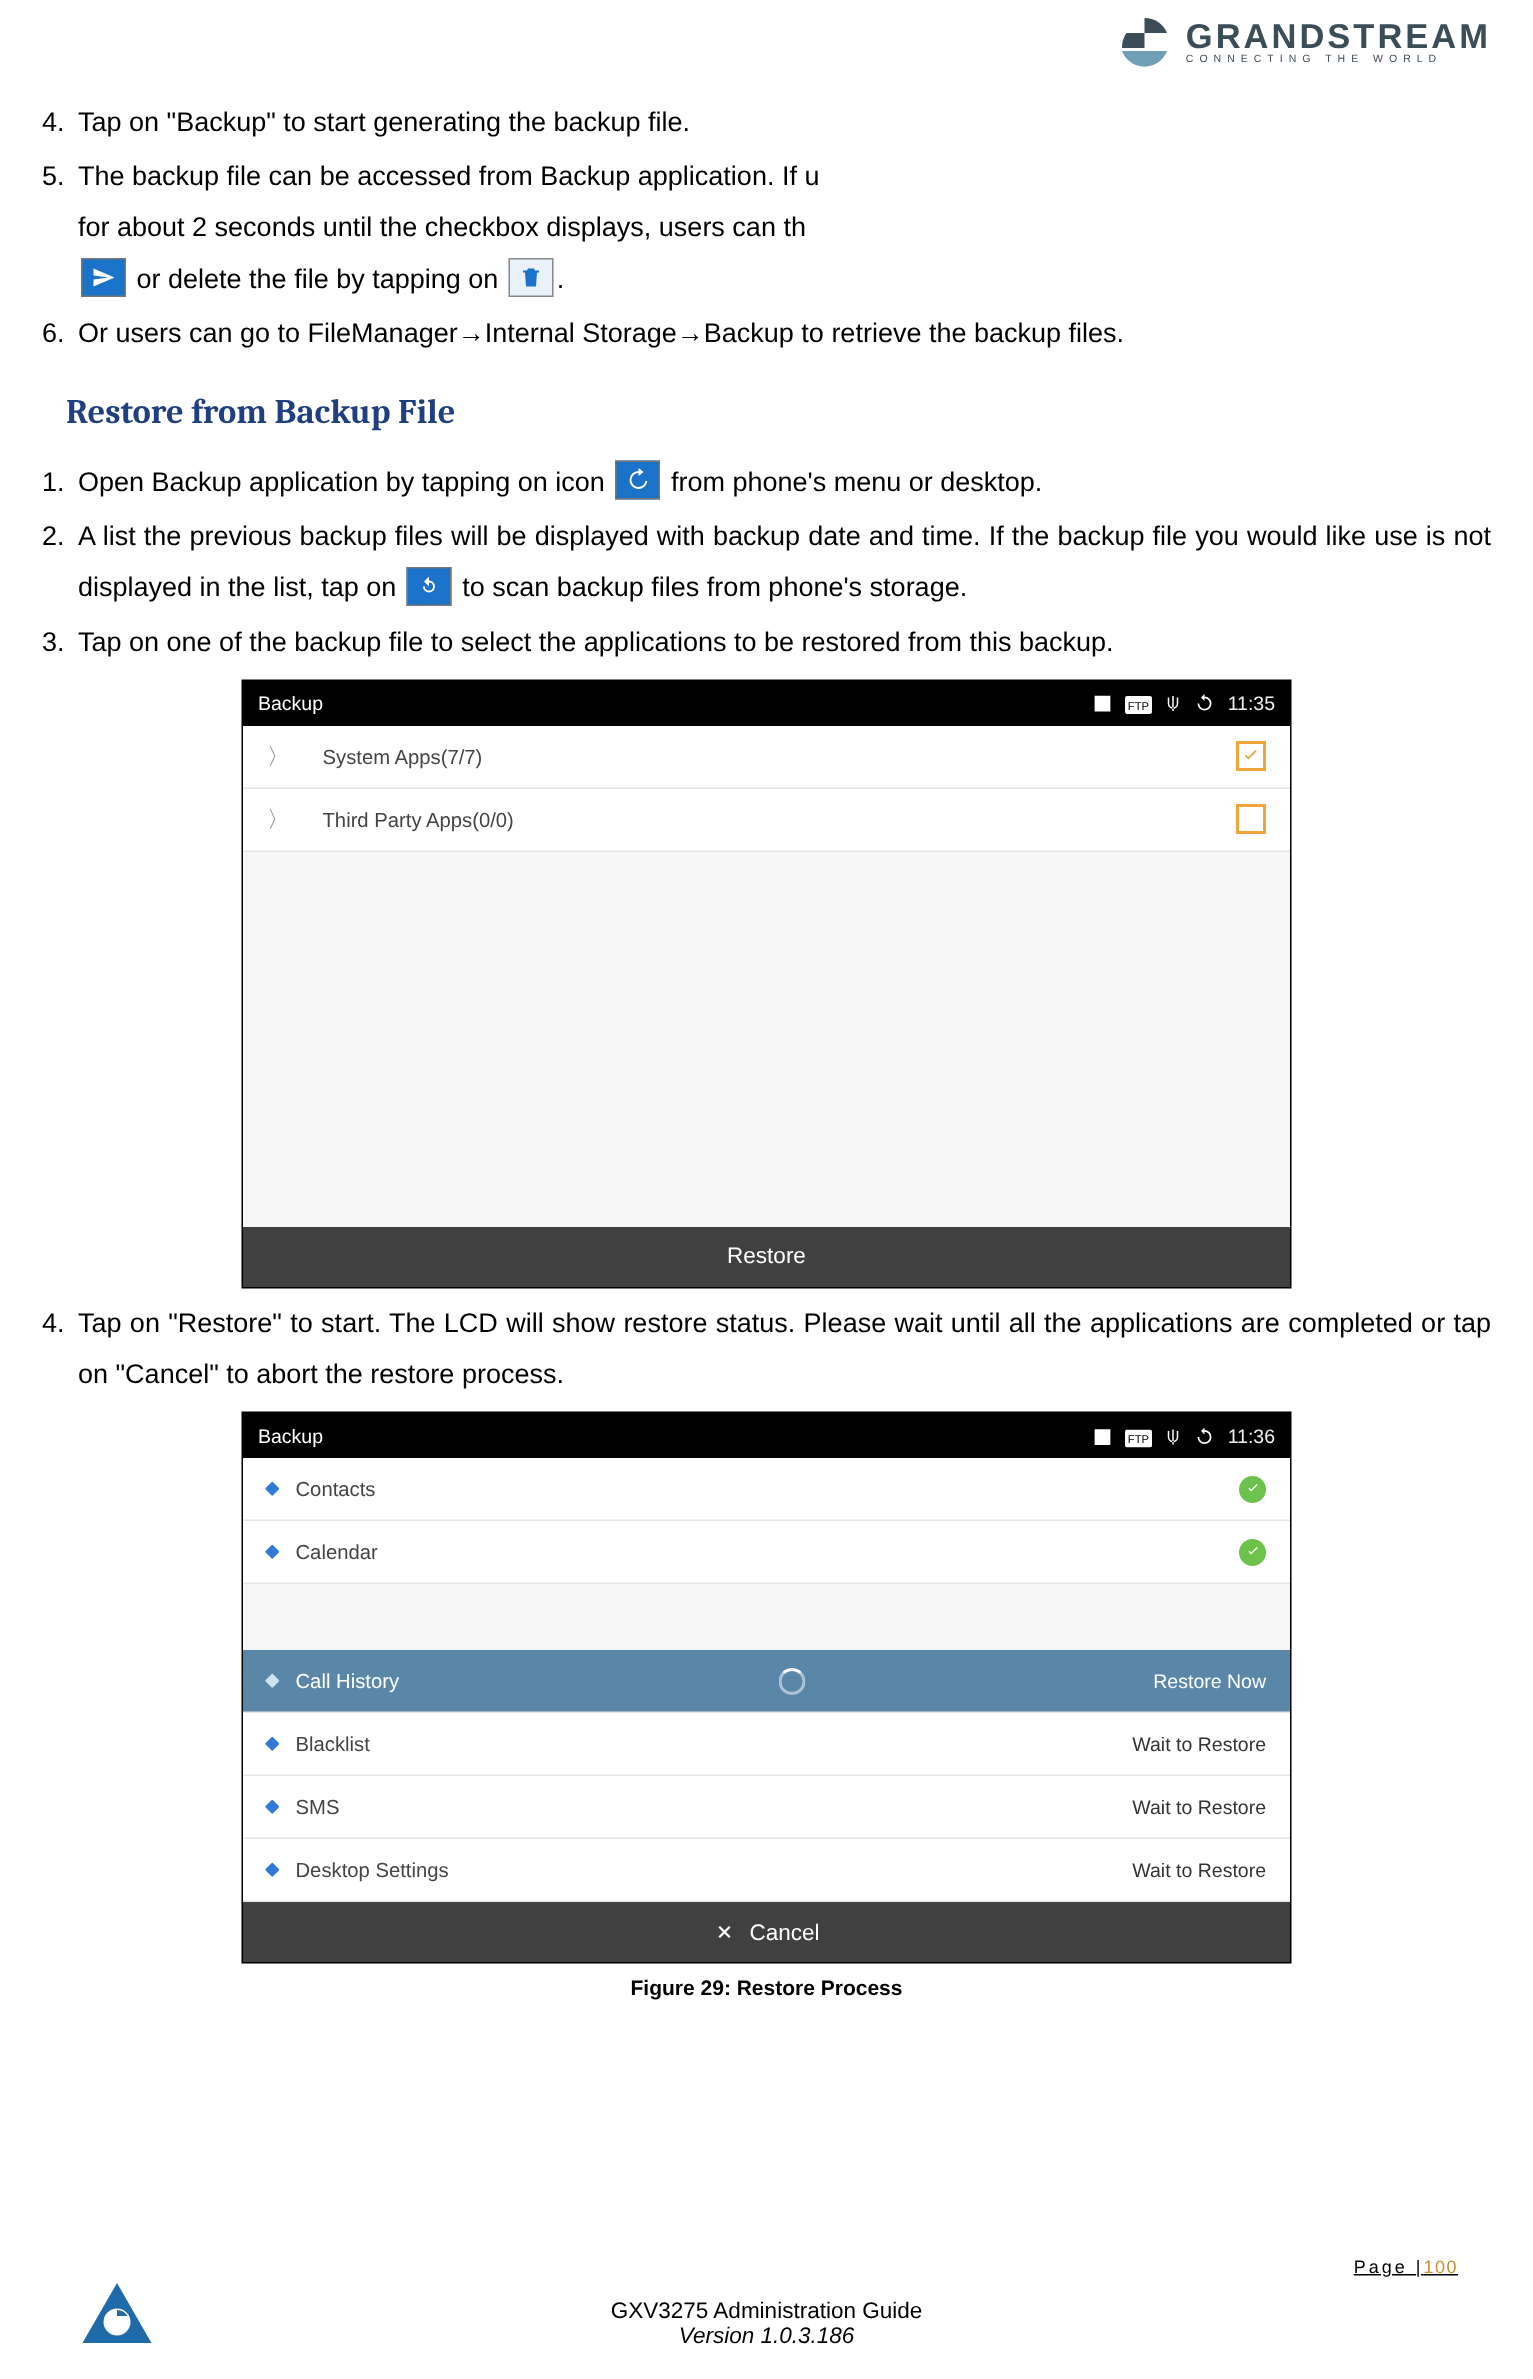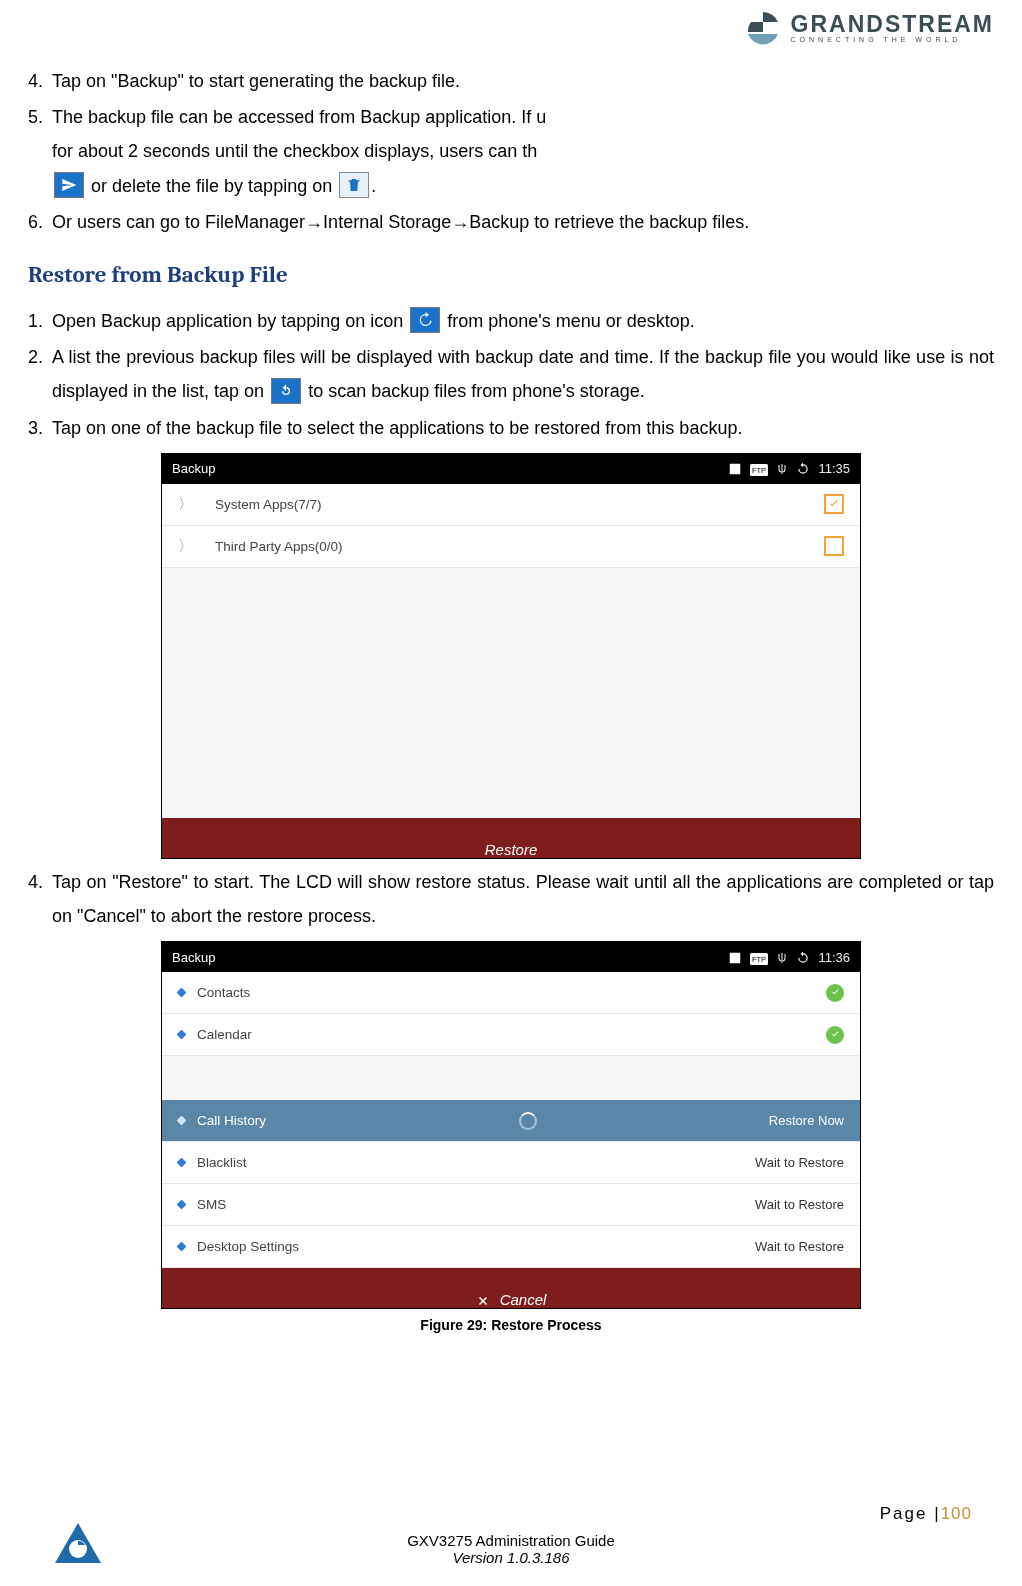--- a/index.html
+++ b/index.html
@@ -24,21 +24,21 @@
   .logo-small { font-size: 7px; letter-spacing: 4px; color: #3b4d56; }
   ol.main { list-style: none; counter-reset: item 3; padding-left: 24px; }
   ol.main > li { counter-increment: item; position: relative; font-size: 18px; line-height: 1.9; margin-bottom: 2px; text-align: justify; }
   ol.main > li::before { content: counter(item) "."; position: absolute; left: -24px; top: 0; }
   ol.second { list-style: none; counter-reset: it 0; padding-left: 24px; margin-top: 6px; }
   ol.second > li { counter-increment: it; position: relative; font-size: 18px; line-height: 1.9; margin-bottom: 2px; text-align: justify; }
   ol.second > li::before { content: counter(it) "."; position: absolute; left: -24px; top: 0; }
   ol.third { list-style: none; counter-reset: th 3; padding-left: 24px; }
   ol.third > li { counter-increment: th; position: relative; font-size: 18px; line-height: 1.9; margin-bottom: 2px; text-align: justify; }
   ol.third > li::before { content: counter(th) "."; position: absolute; left: -24px; top: 0; }
-  h3.section-title { font-family: Cambria, Georgia, serif; font-weight: 700; color: #1f3f7f; font-size: 23px; margin: 22px 0 16px 0; }
+  h3.section-title { font-family: Cambria, Georgia, serif; font-weight: 700; color: #1f3f7f; font-size: 23px; margin: 22px 0 16px 16px; }
   .inline-icon {
     display: inline-flex; align-items:center; justify-content:center;
     width: 30px; height: 26px; background: #1a73c8; border:1px solid #777;
     vertical-align: middle; position: relative; top:-2px; margin: 0 2px;
   }
   .inline-icon.light { background:#e9f2fa; border:1px solid #888; }
   .inline-icon svg { width:16px; height:16px; fill:#fff; }
   .inline-icon.light svg { fill:#1a73c8; }
   .figure { margin: 8px auto 6px auto; width: 700px; }
   .fig-box { border: 1px solid #000; background: #f7f7f7; }
@@ -48,26 +48,26 @@
   }
   .status-right { display:flex; align-items:flex-end; gap:8px; color:#eee; }
   .fig-row { height:42px; display:flex; align-items:center; padding:0 16px; background:#fff; border-bottom:1px solid #e6e6e6; font-size:13.5px; color:#444; }
   .fig-row.active { background:#5a87a8; color:#fff;margin-top:44px; }
   .chev { margin-right: 22px; font-size:15px; color:#888; }
   .bullet-b { width:7px; height:7px; background:#2f7bd6; border-radius:1px; transform: rotate(45deg); margin-right:12px; flex-shrink:0;}
   .check-badge { width:18px; height:18px; border-radius:50%; background:#6cc24a; margin-left:auto; display:flex; align-items:center; justify-content:center; }
   .check-badge svg { width:11px; height:11px; fill:#fff; }
   .checkbox { width:20px; height:20px; border:2px solid #f2a43a; margin-left:auto; display:flex; align-items:center; justify-content:center;}
   .checkbox.checked svg { width:14px; height:14px; fill:#f2a43a; }
-  .fig-button { height:40px; background:#7f1d1d; color:#fff; display:flex; align-items:flex-end; justify-content:center; font-size:15px; gap:10px;font-style:italic;}
+  .fig-button { height:40px; background:#404040; color:#fff; display:flex; align-items:center; justify-content:center; font-size:15px; gap:10px;}
   .fig-caption { text-align:center; font-weight:700; font-size:14px; margin: 8px 0 6px 0; }
   .row-end { margin-left:auto; font-size:13px; }
   .spinner { width:18px; height:18px; border:2px solid rgba(255,255,255,.5); border-top-color:#fff; border-radius:50%; margin-left: 38%; }
   .footer { position:absolute; bottom:20px; left:0; right:0; text-align:center; font-size:15px; }
-  .footer .pg { position:absolute; right: 50px; top:-28px; font-size:17px; letter-spacing:2px;}
+  .footer .pg { position:absolute; right: 50px; top:-28px; font-size:12px; letter-spacing:2px;text-decoration:underline;}
   .footer .pg .num { color:#c8902f; letter-spacing:1px;}
   .footer-icon { position:absolute; left: 55px; bottom: 0px; }
   .fig-blank { height: 250px; background:#f7f7f7; }
 </style>
 </head>
 <body>
 
 <div class="header">
   <div class="logo-wrap">
     <svg width="36" height="36" viewBox="0 0 36 36">

